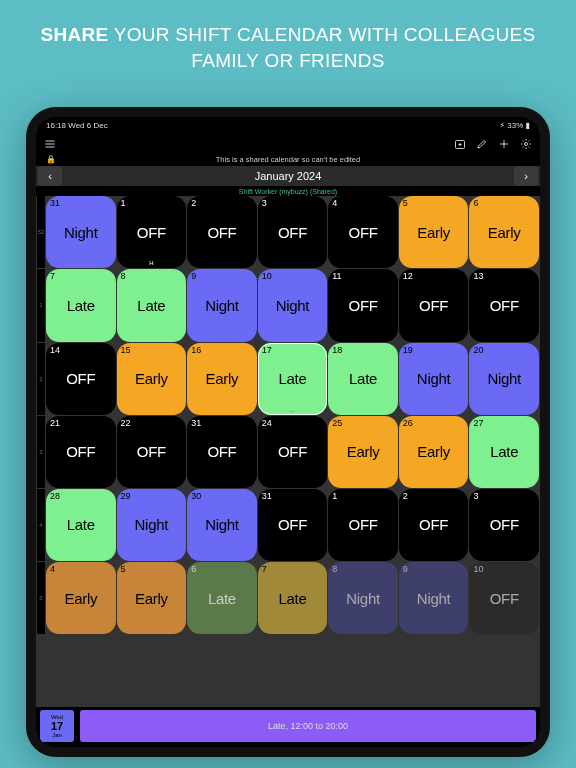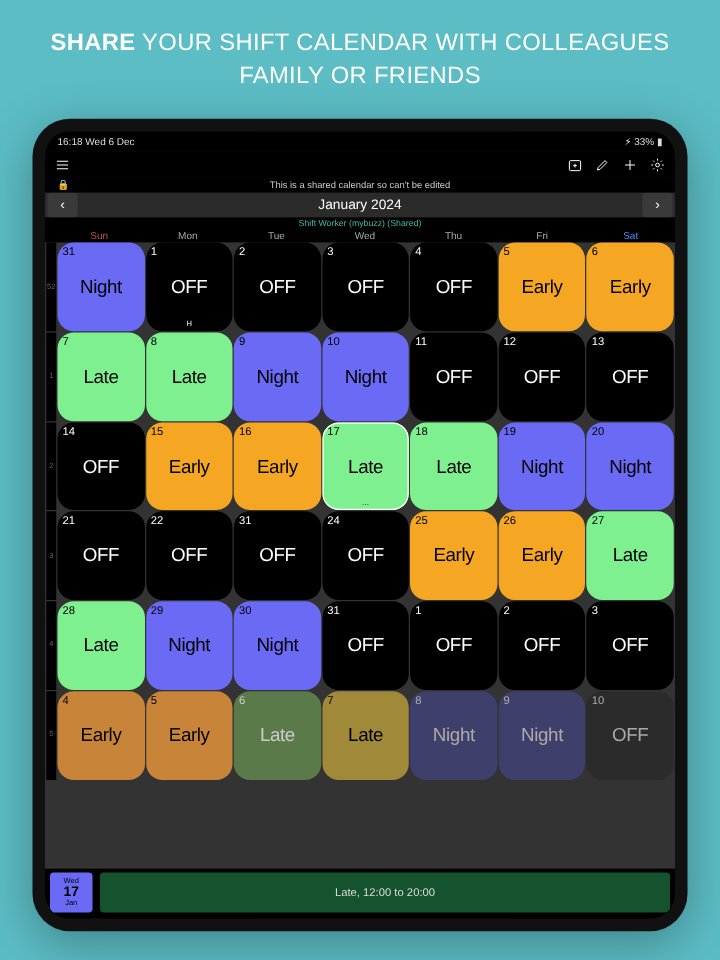--- a/index.html
+++ b/index.html
@@ -17,21 +17,21 @@
     font-size: 19px;
     font-weight: 300;
     padding: 22px 40px 18px;
     letter-spacing: 0.3px;
     line-height: 1.35;
   }
   .headline b { font-weight: 700; }
   .tablet {
     width: 524px;
     height: 650px;
-    margin: 4px auto;
+    margin: 16px auto;
     background: #111;
     border-radius: 30px;
     padding: 10px;
     box-shadow: 0 10px 40px rgba(0,0,0,.3);
     position: relative;
   }
   .screen {
     width: 100%;
     height: 100%;
     background: #1a1a1a;
@@ -185,21 +185,21 @@
     flex-direction: column;
     align-items: center;
     justify-content: center;
     color: #000;
     font-size: 6px;
     line-height: 1.1;
   }
   .minibadge .bn { font-size: 11px; font-weight: 600; }
   .summary {
     flex: 1;
-    background: #14532d;
+    background: #8b5cf6;
     height: 32px;
     border-radius: 3px;
     display: flex;
     align-items: center;
     justify-content: center;
     font-size: 9px;
     color: #ddd;
     text-align: center;
   }
 </style>
@@ -264,30 +264,20 @@
     </div>
 
     <div class="monthbar">
       <div class="chev">‹</div>
       <div class="monthlabel">January 2024</div>
       <div class="chev">›</div>
     </div>
 
     <div class="sharedlabel">Shift Worker (mybuzz) (Shared)</div>
 
-    <div class="dowrow">
-      <div></div>
-      <div class="dow-sun">Sun</div>
-      <div>Mon</div>
-      <div>Tue</div>
-      <div>Wed</div>
-      <div>Thu</div>
-      <div>Fri</div>
-      <div class="dow-sat">Sat</div>
-    </div>
 
     <div class="grid" id="grid">
         <div class="week">
           <div class="wknum">52</div>
           <div class="day c-night">
             <div class="daynum">31</div>
             <div class="daylabel">Night</div>
           </div>
           <div class="day c-off">
             <div class="daynum">1</div>

